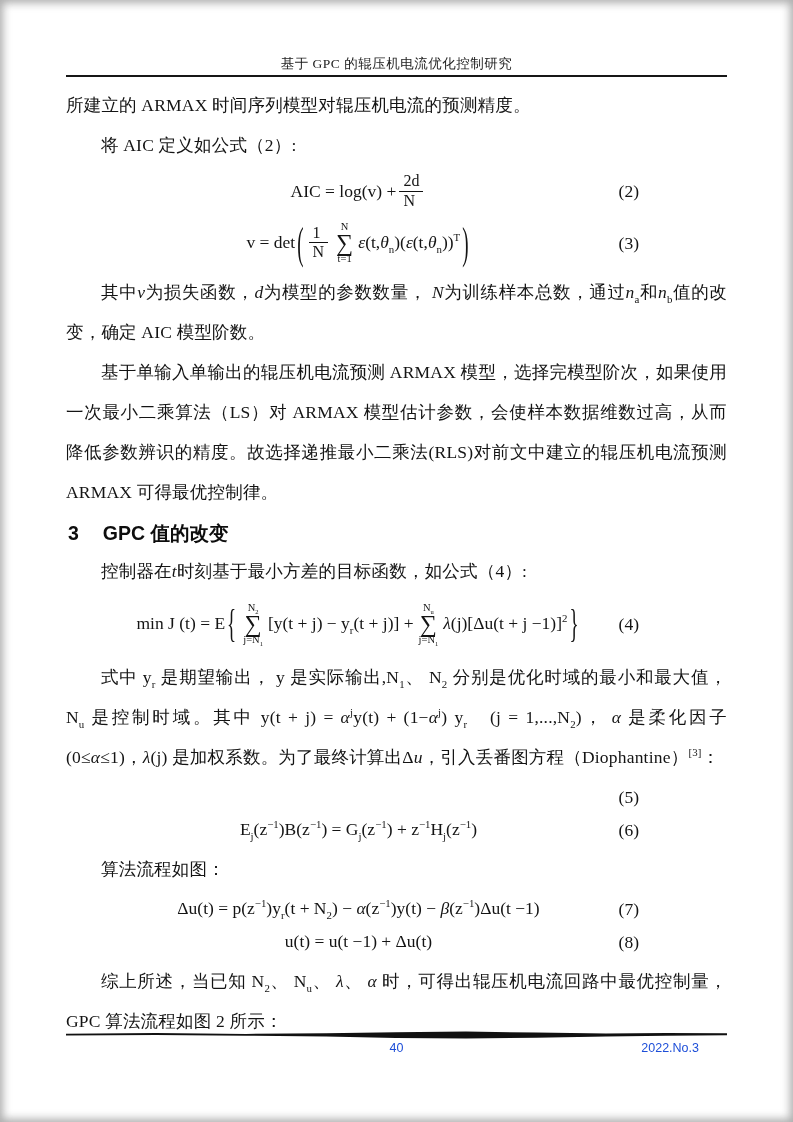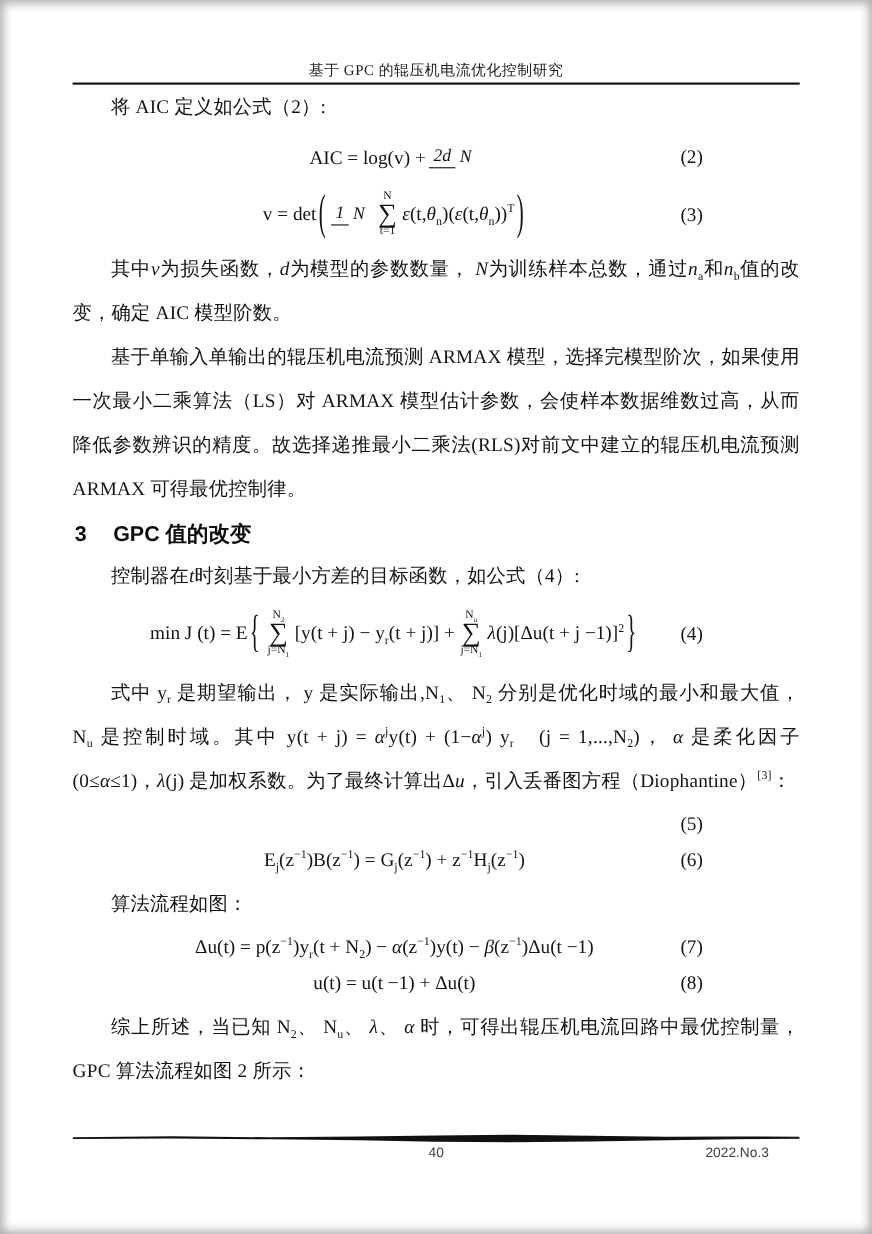--- a/index.html
+++ b/index.html
@@ -21,51 +21,52 @@
   .p1{margin-top:8px;}
   i{font-style:italic;}
   sub,sup{font-size:62%;line-height:0;}
   
   .eq{position:relative;display:flex;align-items:center;justify-content:center;min-height:46px;margin:3px 0;}
   .eq-content{display:flex;align-items:center;transform:translateX(-38px);font-size:17.5px;white-space:nowrap;}
   .eq-num{position:absolute;right:88px;top:50%;transform:translateY(-50%);font-size:17.5px;}
   .eq-tall{min-height:52px;}
   .eq-x{min-height:56px;margin:5px 0;}
   .eq-line{min-height:27px;margin:6px 0;}
-  .frac{display:inline-flex;flex-direction:row;align-items:center;line-height:1.15;font-size:16px;margin:0 3px;font-style:italic;}
+  .frac{display:inline-flex;flex-direction:column;line-height:1.15;font-size:16px;margin:0 3px;}
   .fnum{border-bottom:1.3px solid #111;padding:0 4px;}
   .fden{padding:0 4px;}
   .sum{display:inline-flex;flex-direction:column;align-items:center;line-height:1;margin:0 5px;}
   .sum-lim{font-size:10.5px;line-height:1.1;}
   .sigma{font-size:24px;line-height:0.85;}
   .bigd{display:inline-block;font-size:19px;line-height:1;margin:0 2px;font-weight:400;}
   .sy24{transform:scaleY(2.35);}
   .sy22{transform:scaleY(2.15);}
   
   .section-heading{display:flex;align-items:baseline;gap:24px;margin:8px 0 4px 2px;
     font-family:"Liberation Sans","DejaVu Sans",sans-serif;font-weight:bold;font-size:19.5px;color:#0d0d0d;}
   
   .footer{position:absolute;left:66px;right:66px;top:1031px;}
   .footer-rule-svg{display:block;width:100%;height:9px;}
   .footer-row{position:relative;height:18px;margin-top:1px;
-    font-family:"Liberation Sans","DejaVu Sans",sans-serif;font-size:12.5px;color:#404040;}
+    font-family:"Liberation Sans","DejaVu Sans",sans-serif;font-size:12.5px;color:#1d4ed8;}
   .page-number{position:absolute;left:50%;transform:translateX(-50%);}
   .issue-label{position:absolute;right:28px;}
 </style>
 </head>
 <body>
 
 <div class="page">
   <div class="content">
 
     <div>
       <div class="running-head">基于 GPC 的辊压机电流优化控制研究</div>
       <div class="header-rule"></div>
     </div>
 
+    <p class="p1">所建立的 ARMAX 时间序列模型对辊压机电流的预测精度。</p>
     <p class="indent">将 AIC 定义如公式（2）:</p>
 
     <div class="eq">
       <div class="eq-content">
         <span>AIC = log(v) +</span>
         <span class="frac">
           <span class="fnum">2d</span>
           <span class="fden">N</span>
         </span>
       </div>

